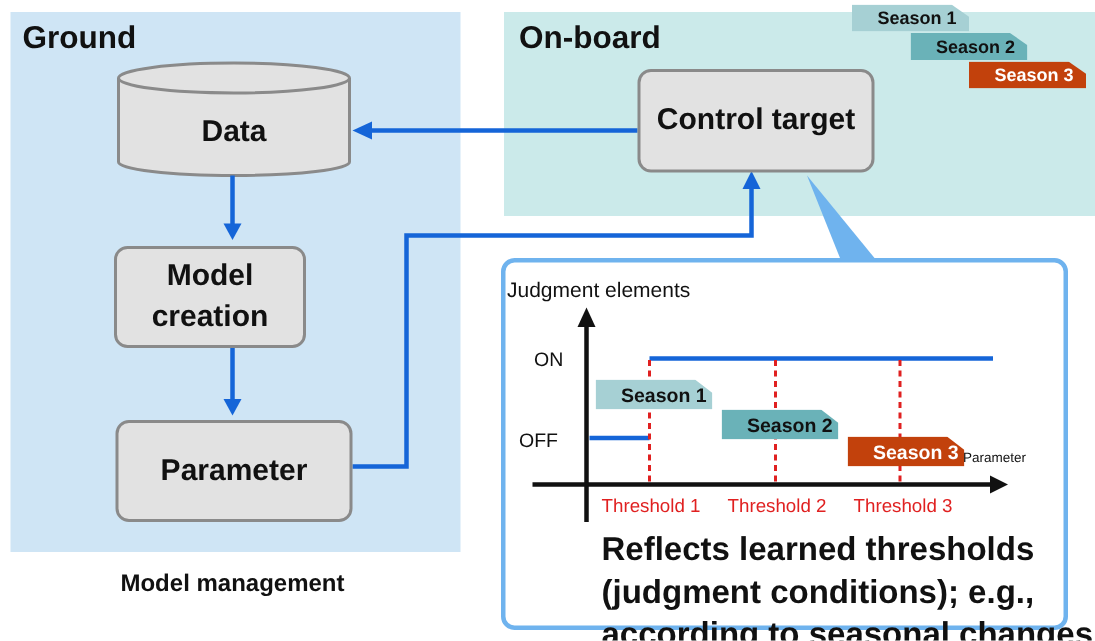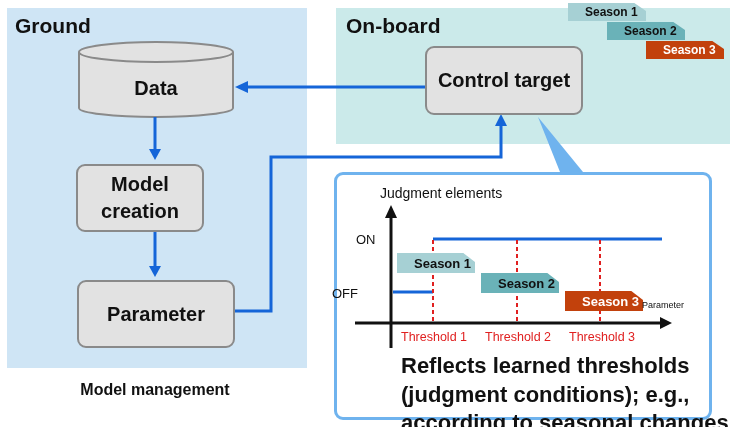--- a/index.html
+++ b/index.html
@@ -70,23 +70,23 @@
 <div class="abs caption" style="left:40px;top:380px;width:230px;">
   <div>Model management</div>
 </div>
 
 <div class="abs box" style="left:425px;top:46px;width:158px;height:69px;">
   <span>Control target</span>
 </div>
 
 <div class="abs callout"></div>
 
-<div class="abs axis-label" style="left:380px;top:185px;font-size:14px;text-align:right;">Judgment elements</div>
+<div class="abs axis-label" style="left:338px;top:185px;font-size:14px;text-align:right;">Judgment elements</div>
 <div class="abs axis-label" style="left:356px;top:232px;">ON</div>
-<div class="abs axis-label" style="left:332px;top:286px;">OFF</div>
+<div class="abs axis-label" style="left:346px;top:286px;">OFF</div>
 
 <svg width="730" height="427">
 
   <line x1="391" y1="348" x2="391" y2="215" stroke="#111" stroke-width="3"></line>
   <polygon points="391,205 385,218 397,218" fill="#111"></polygon>
 
   <line x1="355" y1="323" x2="663" y2="323" stroke="#111" stroke-width="3"></line>
   <polygon points="672,323 660,317 660,329" fill="#111"></polygon>
 
   <line x1="393" y1="292" x2="433" y2="292" stroke="#1565d8" stroke-width="3"></line>

